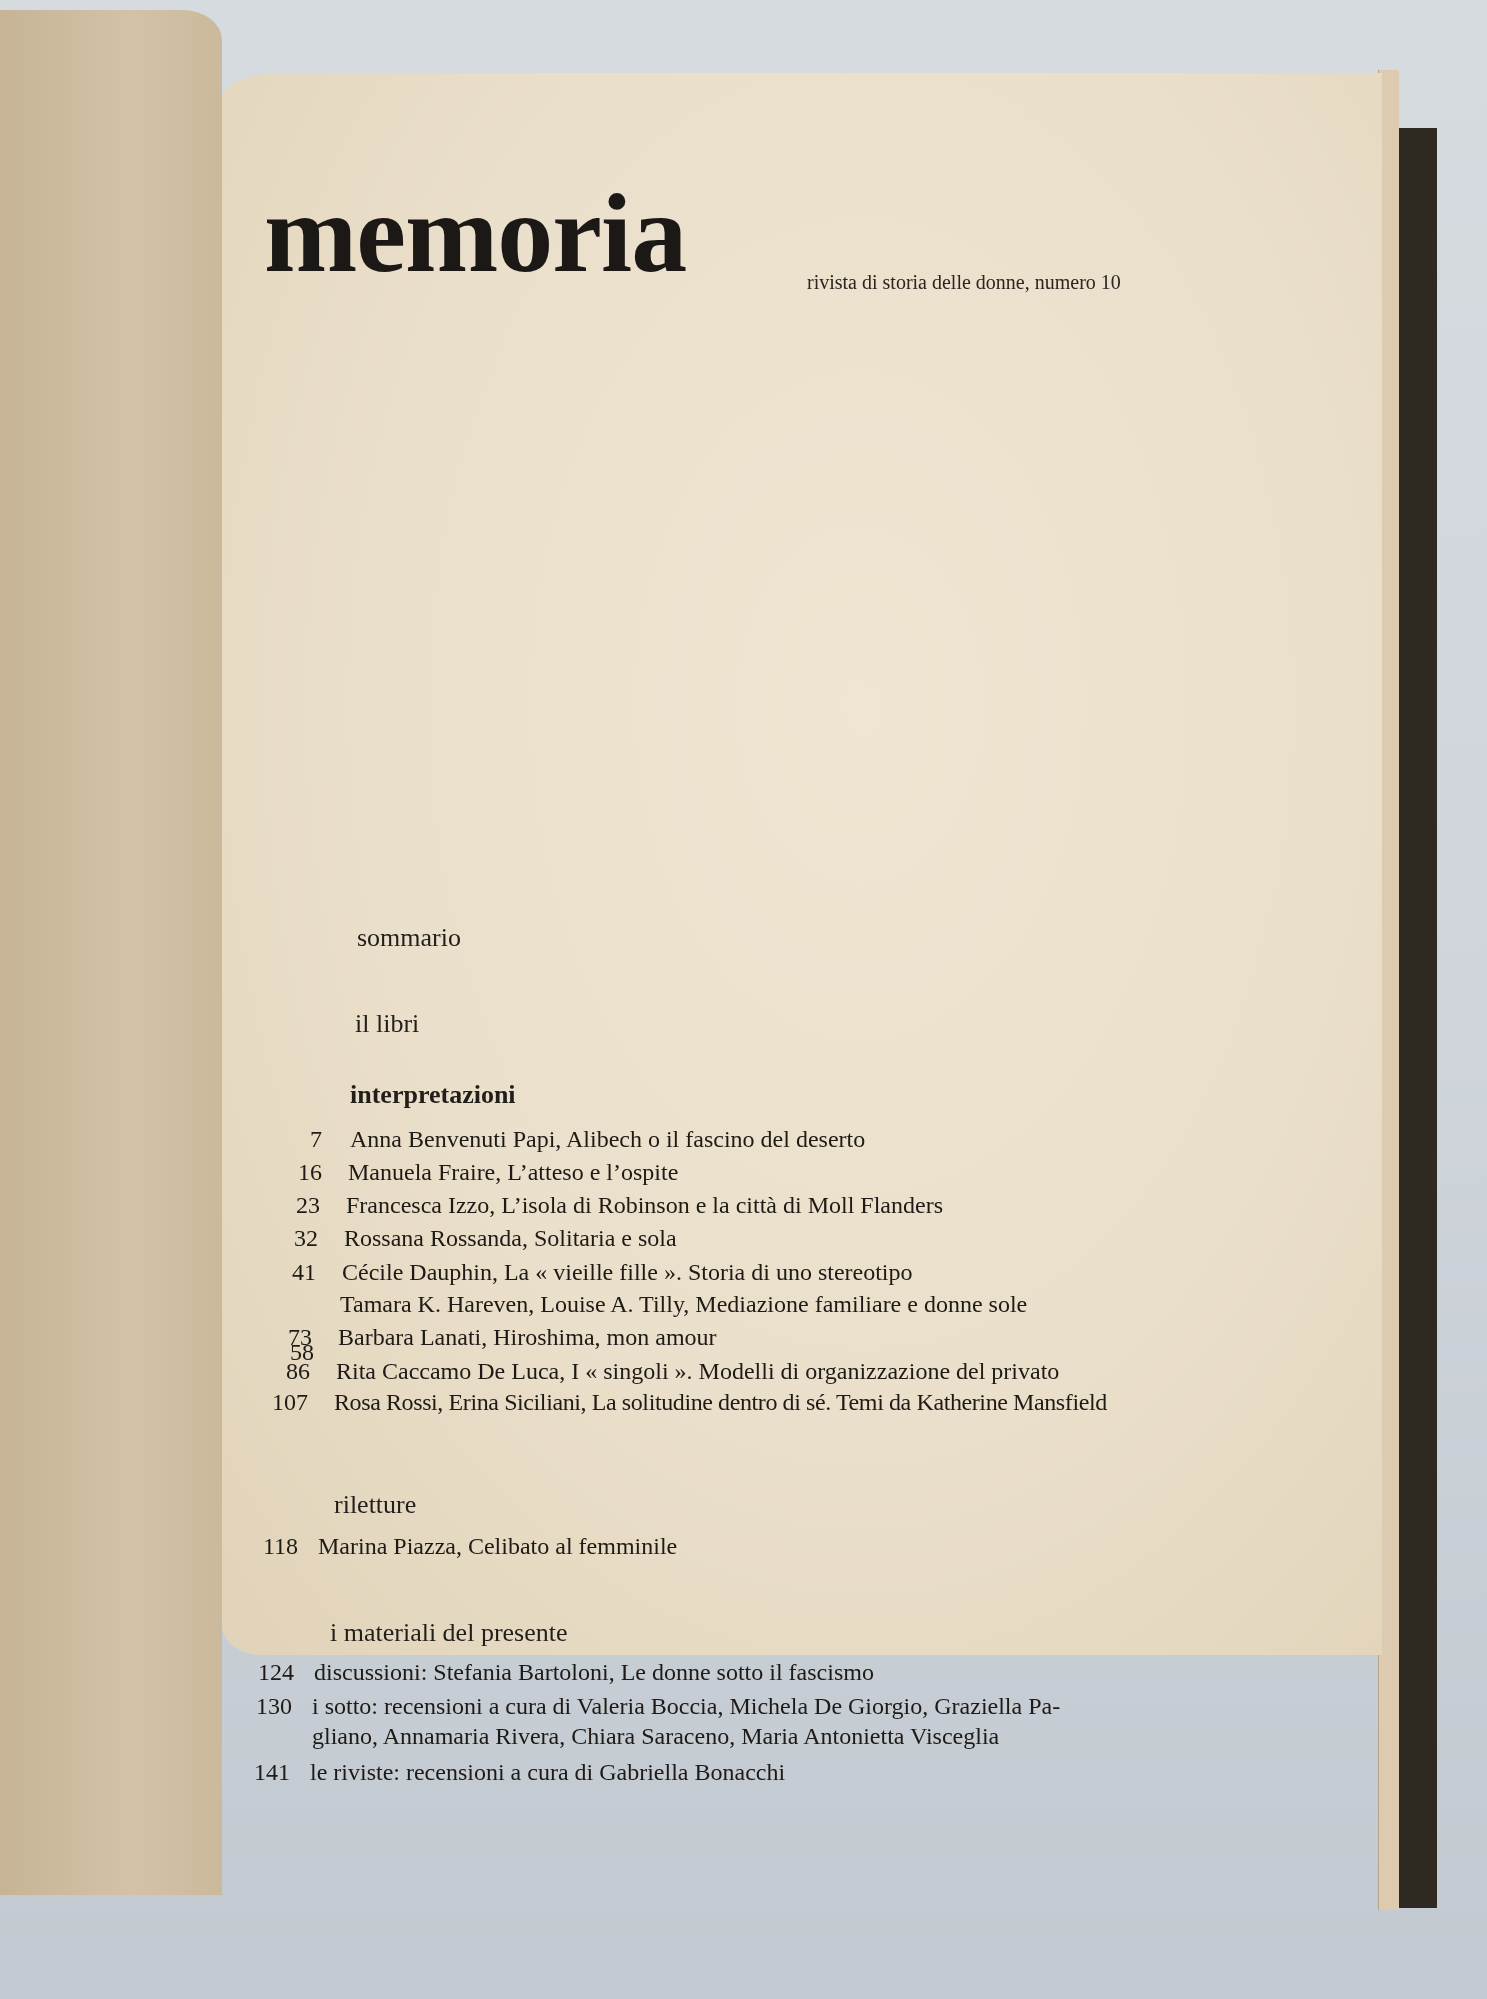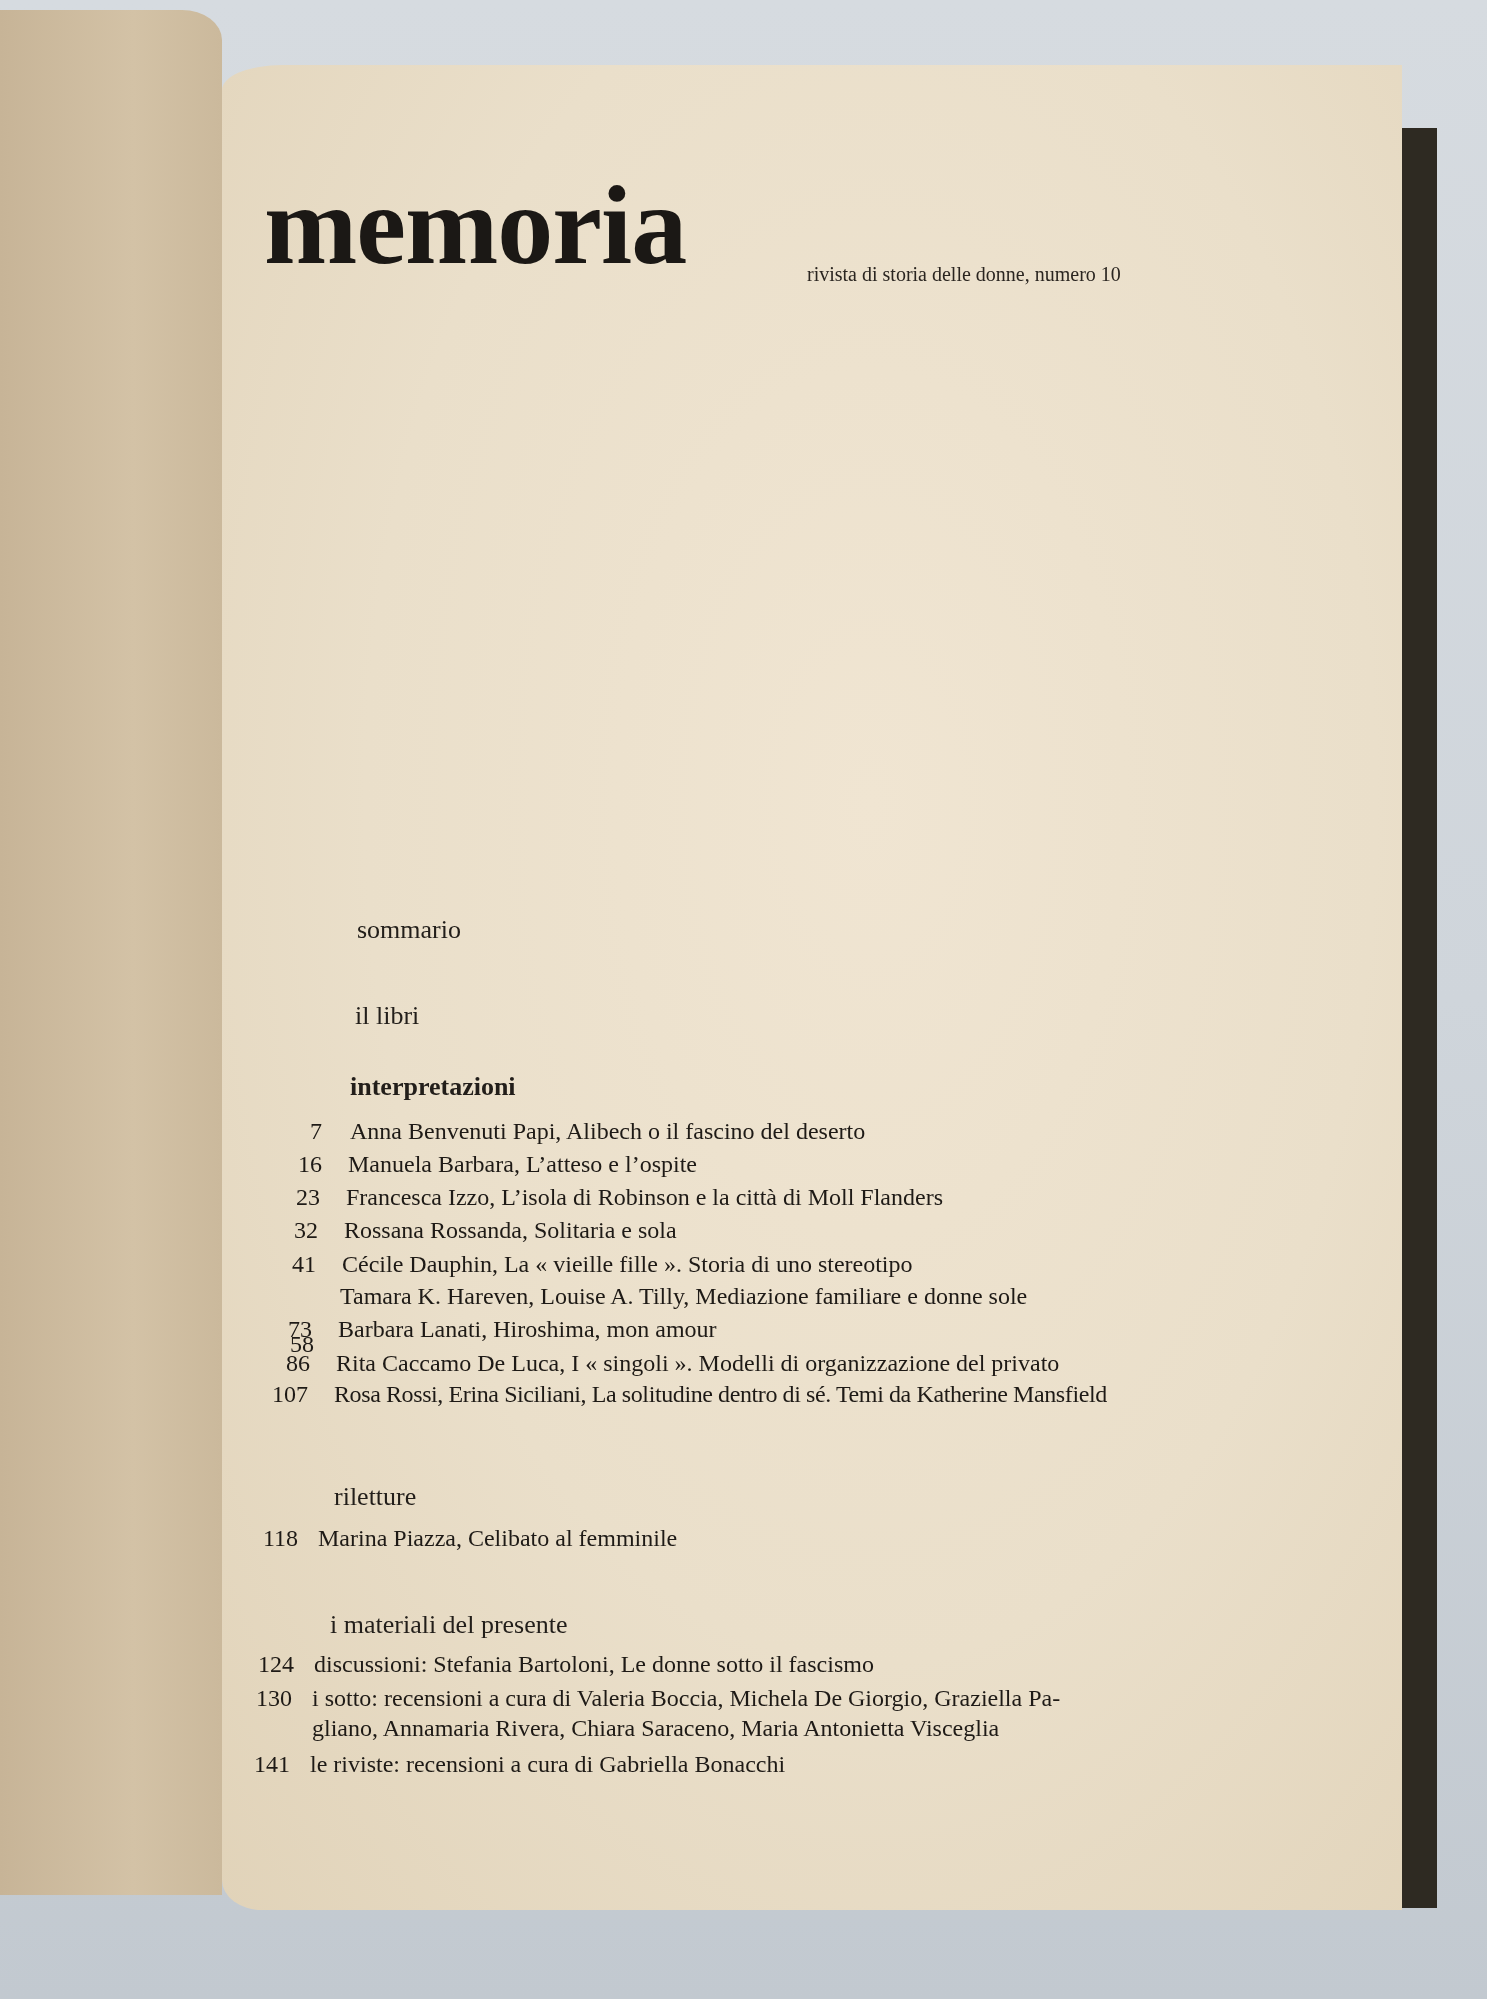--- a/index.html
+++ b/index.html
@@ -22,26 +22,25 @@
   .book-edge-shadow {
     position:absolute; left:1395px; top:128px; width:42px; height:1780px;
     background:#2e2a22;
   }
   .page-stack {
     position:absolute; left:1378px; top:70px; width:20px; height:1840px;
     background:#dccbb0; border-left:1px solid #b6a689;
   }
   
   .page {
-    position:absolute; left:222px; top:65px; width:1160px; height:1845px;
+    position:absolute; left:222px; top:73px; width:1160px; height:1582px;
     background:radial-gradient(ellipse at 55% 40%, #f0e5d2 0%, #eadfca 55%, #e1d3b9 100%);
     border-top-left-radius:60px 25px;
     border-bottom-left-radius:40px 30px;
     color:#1e1a16;
-    padding-left:20px;
   }
   .masthead-title {
     position:absolute; left:42px; top:104px;
     font-size:112px; font-weight:bold; letter-spacing:-1px; line-height:1;
     color:#1b1815;
   }
   .masthead-sub {
     position:absolute; left:585px; top:198px;
     font-size:20px; color:#2a2520; white-space:nowrap;
   }
@@ -72,21 +71,21 @@
   <div class="section" style="left:133px;top:936px;">il libri</div>
 
   <div class="section" style="left:128px;top:1007px;font-weight:bold;">interpretazioni</div>
 
   <div class="toc-row" style="left:40px;top:1053px;">
     <span class="toc-num" style="left:0;">7</span>
     <span class="toc-text" style="left:88px;">Anna Benvenuti Papi, Alibech o il fascino del deserto</span>
   </div>
   <div class="toc-row" style="left:40px;top:1086px;">
     <span class="toc-num" style="left:0;">16</span>
-    <span class="toc-text" style="left:86px;">Manuela Barbara, L’atteso e l’ospite</span>
+    <span class="toc-text" style="left:86px;">Manuela Fraire, L’atteso e l’ospite</span>
   </div>
   <div class="toc-row" style="left:38px;top:1119px;">
     <span class="toc-num" style="left:0;">23</span>
     <span class="toc-text" style="left:86px;text-align:center;">Francesca Izzo, L’isola di Robinson e la città di Moll Flanders</span>
   </div>
   <div class="toc-row" style="left:36px;top:1152px;">
     <span class="toc-num" style="left:0;">32</span>
     <span class="toc-text" style="left:86px;">Rossana Rossanda, Solitaria e sola</span>
   </div>
   <div class="toc-row" style="left:34px;top:1186px;">

